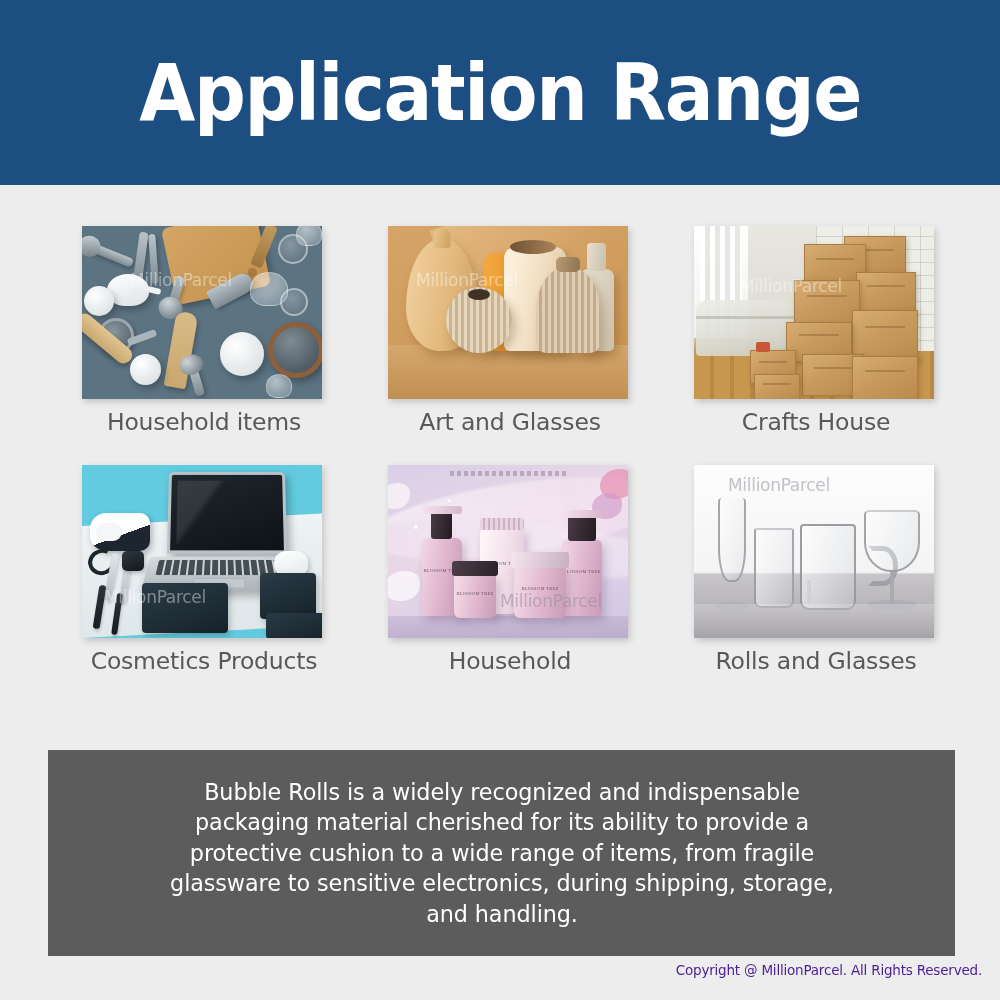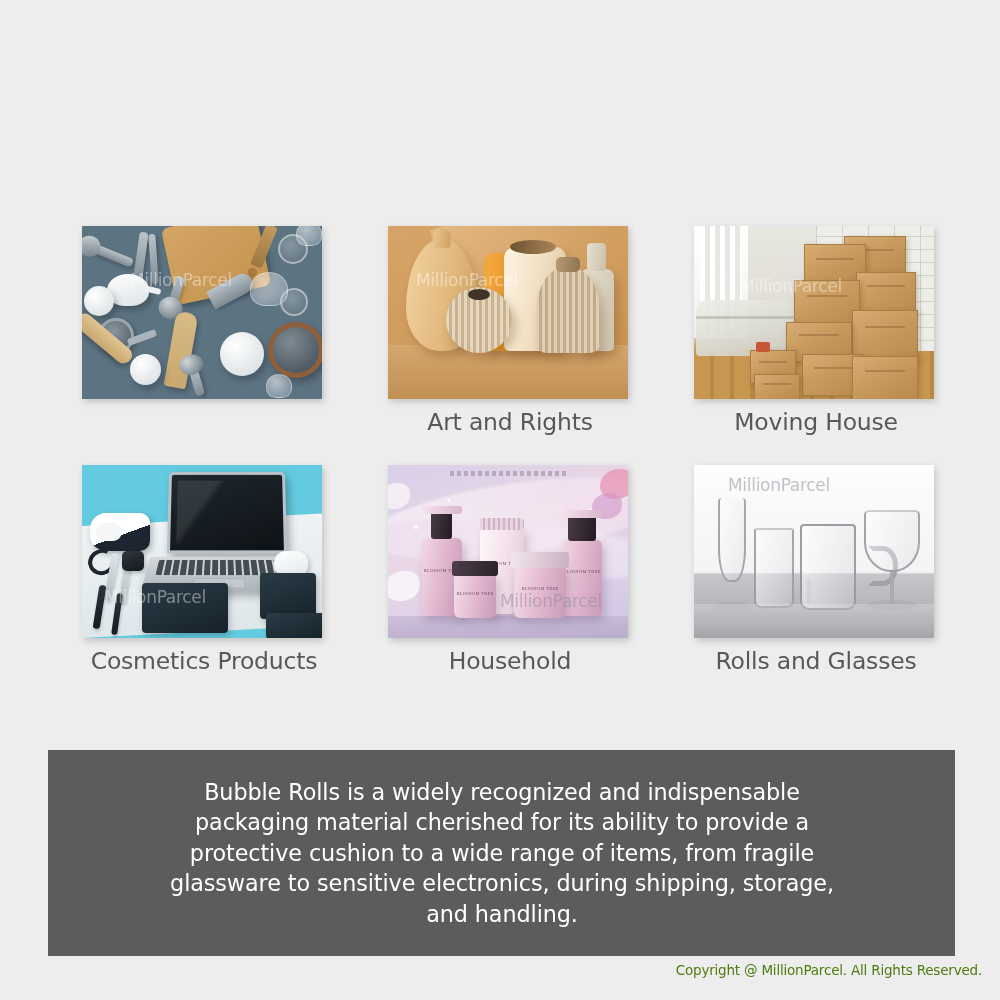--- a/index.html
+++ b/index.html
@@ -509,31 +509,34 @@
     line-height: 1.32;
     text-align: center;
     max-width: 690px;
     letter-spacing: -0.1px;
     transform: scaleX(0.97);
   }
 
   
   .footer {
     position: absolute; right: 18px; top: 962px;
-    color: #4d7c0f;
+    color: #4c1d95;
     font-family: "DejaVu Sans", sans-serif;
     font-size: 13.5px;
     letter-spacing: -0.2px;
   }
 </style>
 </head>
 <body>
 
 <div class="page">
 
+  <div class="header">
+    <div class="header-title">Application Range</div>
+  </div>
 
   <div class="grid">
 
     <div class="card">
       <div class="thumb">
         <div class="thumb-art a1">
           <div class="util u1"></div>
           <div class="util u2"></div>
           <div class="util u3"></div>
           <div class="board"></div>
@@ -550,37 +553,38 @@
           <div class="rolling"></div>
           <div class="spatula"></div>
           <div class="bowl b1"></div>
           <div class="bowl b2"></div>
           <div class="pan"></div>
           <div class="util u6"></div>
           <div class="glass glass2"></div>
           <div class="watermark wm-dark" style="left:48px; top:44px;">MillionParcel</div>
         </div>
       </div>
+      <span class="card-label">Household items</span>
     </div>
 
     <div class="card">
       <div class="thumb">
         <div class="thumb-art a2">
           <div class="lightwash"></div>
           <div class="shelf"></div>
           <div class="vase v-teardrop"></div>
           <div class="vase v-orange"></div>
           <div class="vase v-cream"></div>
           <div class="vase v-bottle"></div>
           <div class="vase v-sphere"></div>
           <div class="vase v-ribbed"></div>
           <div class="watermark wm-dark" style="left:28px; top:44px;">MillionParcel</div>
         </div>
       </div>
-      <span class="card-label">Art and Rights</span>
+      <span class="card-label">Art and Glasses</span>
     </div>
 
     <div class="card">
       <div class="thumb">
         <div class="thumb-art a3">
           <div class="brick"></div>
           <div class="window"></div>
           <div class="curtain"></div>
           <div class="floor"></div>
           <div class="sofa"></div>
@@ -591,21 +595,21 @@
           <div class="box bx5"></div>
           <div class="box bx6"></div>
           <div class="box bx7"></div>
           <div class="box bx8"></div>
           <div class="box bx9"></div>
           <div class="box bx10"></div>
           <div class="tape"></div>
           <div class="watermark wm-dark" style="left:46px; top:50px;">MillionParcel</div>
         </div>
       </div>
-      <span class="card-label">Moving House</span>
+      <span class="card-label">Crafts House</span>
     </div>
 
     <div class="card">
       <div class="thumb">
         <div class="thumb-art a4">
           <div class="desk"></div>
           <div class="lid"></div>
           <div class="base">
             <div class="keys"></div>
             <div class="trackpad"></div>

